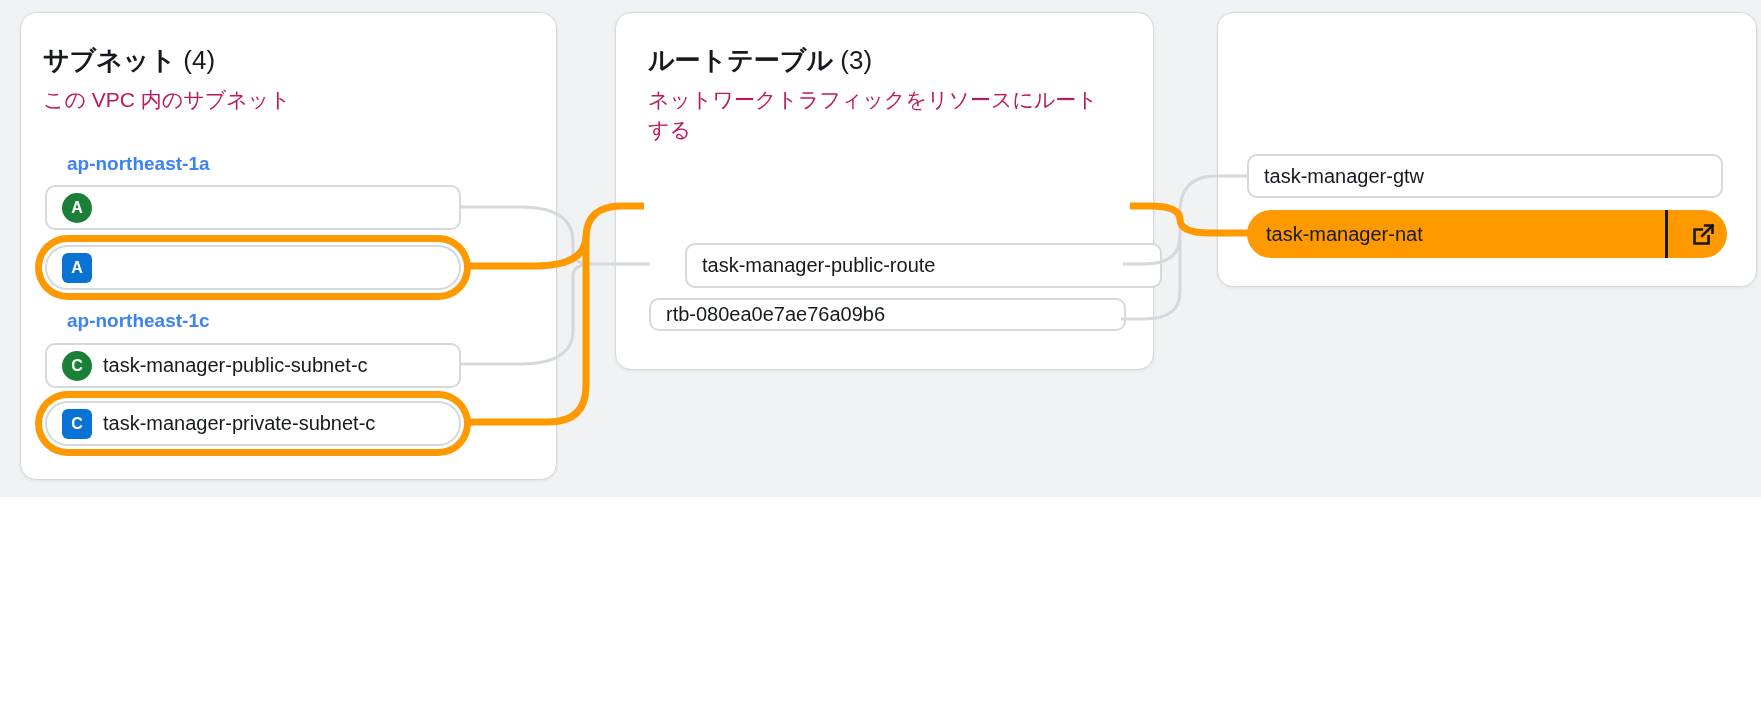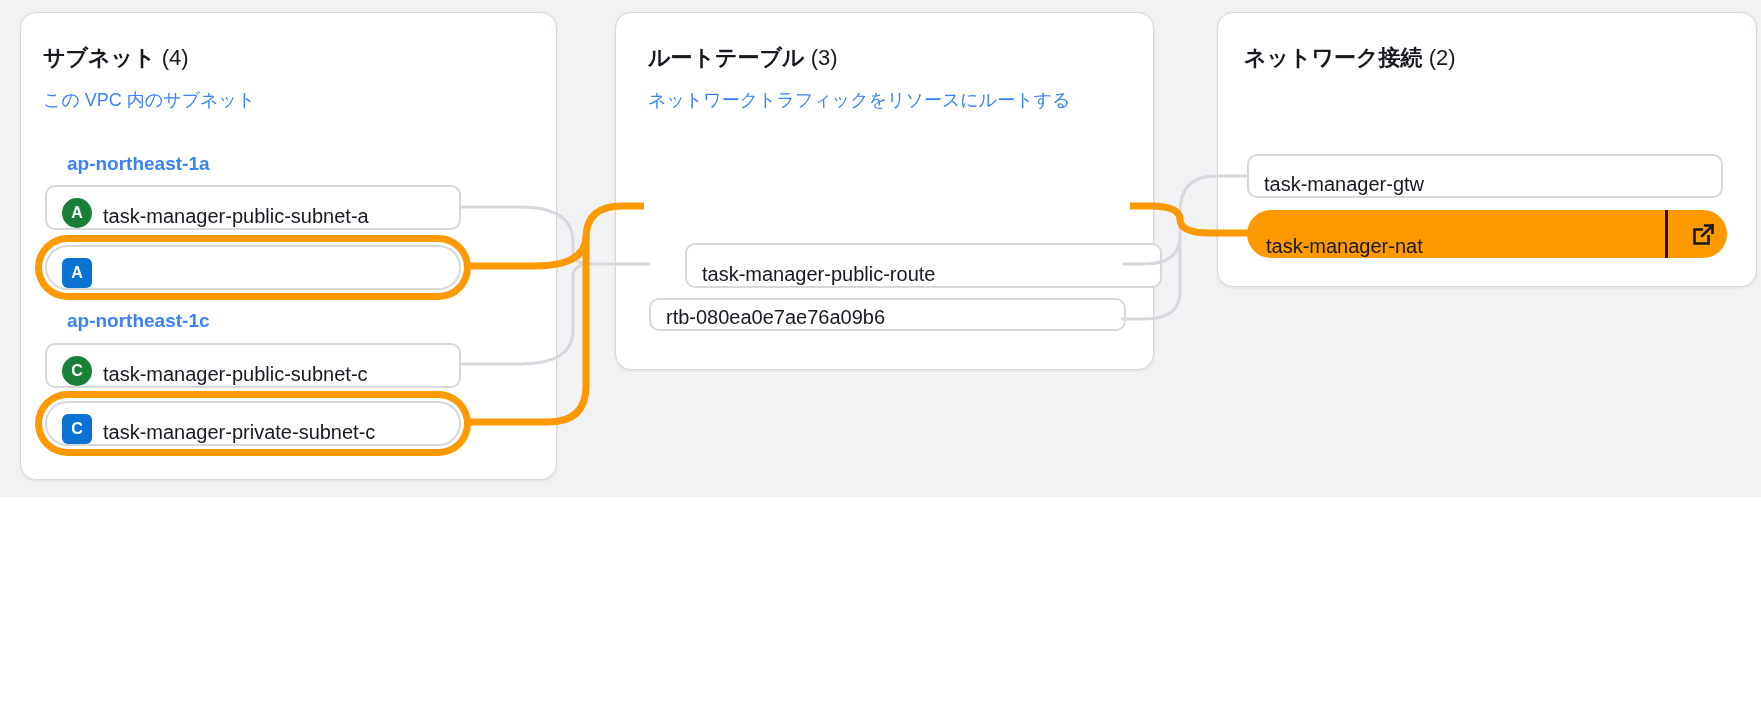--- a/index.html
+++ b/index.html
@@ -6,27 +6,27 @@
   .canvas{position:relative;width:1761px;height:721px;background:#fff;overflow:hidden;
           font-family:"Liberation Sans","DejaVu Sans",sans-serif;color:#16191f;}
   .bg-area{position:absolute;left:0;top:0;width:1761px;height:497px;background:#f1f2f3;}
 
   .panel{position:absolute;background:#fff;border:1px solid #d5d9d9;border-radius:16px;
          box-shadow:0 1px 3px rgba(0,28,36,.08);}
   #panel-subnets{left:20px;top:12px;width:535px;height:466px;}
   #panel-routes {left:615px;top:12px;width:537px;height:356px;}
   #panel-conn   {left:1217px;top:12px;width:538px;height:273px;}
 
-  .panel-title{position:absolute;font-size:22px;font-weight:700;color:#16191f;white-space:nowrap;}
+  .panel-title{position:absolute;font-size:26px;font-weight:700;color:#16191f;white-space:nowrap;}
   .panel-title .count{font-weight:400;}
-  .panel-sub{position:absolute;font-size:18px;line-height:30px;color:#3b82f6;}
+  .panel-sub{position:absolute;font-size:21px;line-height:30px;color:#be185d;}
 
   .group-label{position:absolute;left:46px;font-size:19px;font-weight:700;color:#3b82f6;white-space:nowrap;}
 
-  .item{position:absolute;box-sizing:border-box;display:flex;align-items:flex-end;
+  .item{position:absolute;box-sizing:border-box;display:flex;align-items:center;
         background:#fff;border:2px solid #d5d9d9;border-radius:10px;
         font-size:20px;color:#16191f;padding:0 15px;gap:11px;white-space:nowrap;cursor:pointer;}
   .item.hl{border-radius:24px;box-shadow:0 0 0 3px #fff,0 0 0 10px #ff9900;}
 
   .badge{width:30px;height:30px;flex:none;display:flex;align-items:center;justify-content:center;
          color:#fff;font-size:16px;font-weight:700;}
   .badge.public{border-radius:50%;background:#1a8038;}
   .badge.private{border-radius:6px;background:#0972d3;}
 
   
@@ -61,21 +61,20 @@
     <div class="panel-title" style="left:22px;top:30px">
       <span>サブネット</span>
       <span class="count">(4)</span>
     </div>
     <div class="panel-sub" style="left:22px;top:72px">この VPC 内のサブネット</div>
 
     <div class="group-label" id="grp-1a">ap-northeast-1a</div>
 
     <div class="item" id="sn-pub-a">
       <span class="badge public">A</span>
-      <span>task-manager-public-subnet-a</span>
     </div>
 
     <div class="item hl" id="sn-pri-a">
       <span class="badge private">A</span>
     </div>
 
     <div class="group-label" id="grp-1c">ap-northeast-1c</div>
 
     <div class="item" id="sn-pub-c">
       <span class="badge public">C</span>
@@ -97,24 +96,20 @@
 
     <div class="item" id="rt-public">
       <span>task-manager-public-route</span>
     </div>
     <div class="item" id="rt-main">
       <span>rtb-080ea0e7ae76a09b6</span>
     </div>
   </div>
 
   <div class="panel" id="panel-conn">
-    <div class="panel-title" style="left:26px;top:30px">
-      <span>ネットワーク接続</span>
-      <span class="count">(2)</span>
-    </div>
 
     <div class="item" id="cn-gtw">
       <span>task-manager-gtw</span>
     </div>
 
     <div class="item" id="cn-nat">
       <span class="nat-label">task-manager-nat</span>
       <span class="divider"></span>
       <span class="linkbox">
         <svg width="27" height="27" viewBox="0 0 24 24" fill="none" stroke="#16191f" stroke-width="2.3" stroke-linecap="square">

